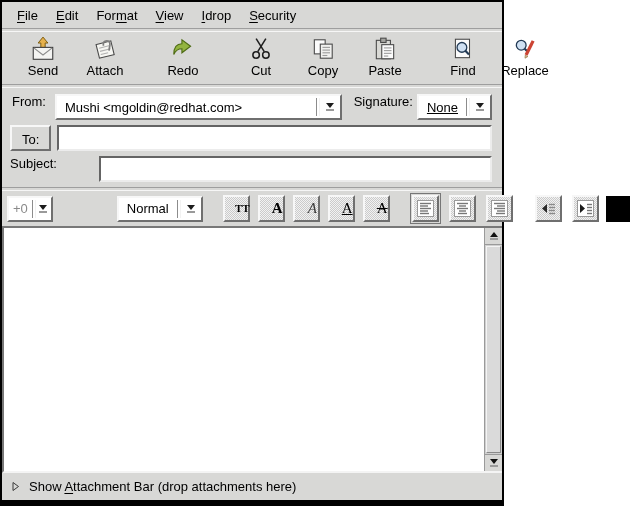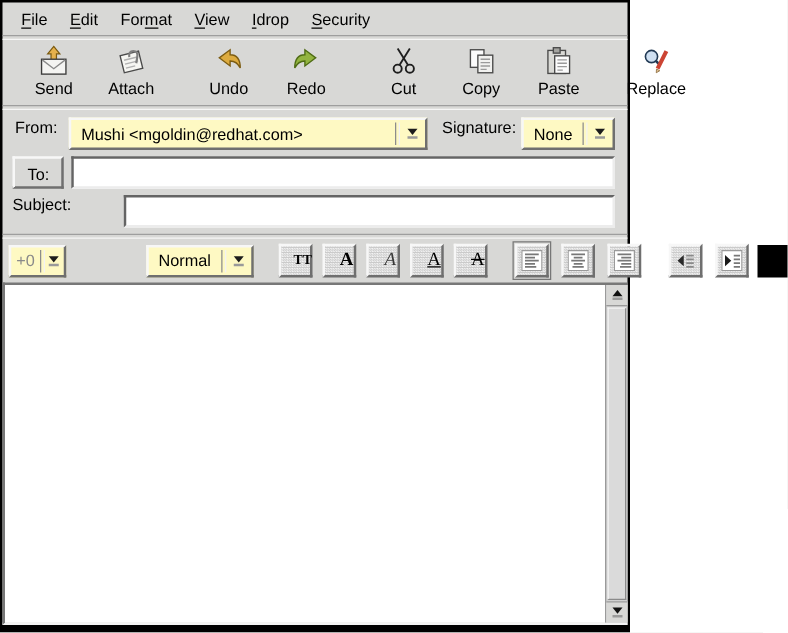--- a/index.html
+++ b/index.html
@@ -19,21 +19,21 @@
   .grip{width:9px;margin:3px 6px 3px 1px;
     background:repeating-linear-gradient(135deg,#f8f8f8 0 1px,#a8a8a8 1px 2px,#d8d8d6 2px 6px);}
   .tbtn{display:flex;flex-direction:column;align-items:center;justify-content:center;
         min-width:50px;padding:1px 6px;gap:1px;}
   .ticon{height:26px;display:flex;align-items:center;justify-content:center;}
   .tlabel{font-size:13px;line-height:15px;}
   .tsep{width:2px;border-left:1px solid #9e9e9e;border-right:1px solid #f5f5f5;margin:5px 7px;}
   
   .header-row{display:flex;align-items:flex-start;padding:3px 10px;flex:none;}
   .hlabel{white-space:nowrap;}
-  .combo{height:26px;box-sizing:border-box;background:#fef9c3;
+  .combo{height:26px;box-sizing:border-box;background:#ffffff;
     border:2px solid;border-color:#f7f7f7 #6f6f6f #6f6f6f #f7f7f7;
     display:flex;align-items:center;}
   .combo-text{flex:1;padding:0 8px;white-space:nowrap;overflow:hidden;}
   .combo-divider{width:2px;align-self:stretch;border-left:1px solid #8c8c8c;border-right:1px solid #f2f2f2;margin:2px 0;}
   .combo-arrow-area{width:20px;display:flex;flex-direction:column;align-items:center;justify-content:center;gap:1px;}
   .arrow-down{width:0;height:0;border-left:4px solid transparent;border-right:4px solid transparent;border-top:5px solid #1c1c1c;}
   .arrow-shadow{width:8px;height:2px;background:#9a9a9a;}
   .push-button{height:26px;box-sizing:border-box;padding:2px 10px 0 10px;background:#d8d8d6;
     border:2px solid;border-color:#f7f7f7 #6f6f6f #6f6f6f #f7f7f7;margin-right:6px;
     display:flex;align-items:center;}
@@ -110,28 +110,20 @@
             <line x1="7" y1="16" x2="14" y2="16" stroke="#b0b0b0" stroke-width="1"></line>
           </g>
           <path d="M10.5 9 q-0.5 -4.5 3 -4.5 q3.5 0 3 4 l-0.8 5" fill="none" stroke="#7e7e7e" stroke-width="1.6"></path>
         </svg>
       </span>
       <span class="tlabel">Attach</span>
     </div>
 
     <div class="tsep"></div>
 
-    <div class="tbtn">
-      <span class="ticon">
-        <svg width="26" height="26" viewBox="0 0 24 24">
-          <path d="M5 9.5 L13 3.5 L13 7.2 C18 7.2 20.5 11 20.5 17 C18.5 12.8 16 11.8 13 11.8 L13 15.5 Z" fill="#ddab3f" stroke="#7c5c12" stroke-width="1"></path>
-        </svg>
-      </span>
-      <span class="tlabel">Undo</span>
-    </div>
 
     <div class="tbtn">
       <span class="ticon">
         <svg width="26" height="26" viewBox="0 0 24 24">
           <path d="M19 9.5 L11 3.5 L11 7.2 C6 7.2 3.5 11 3.5 17 C5.5 12.8 8 11.8 11 11.8 L11 15.5 Z" fill="#93b440" stroke="#4e6b14" stroke-width="1"></path>
         </svg>
       </span>
       <span class="tlabel">Redo</span>
     </div>
 
@@ -173,20 +165,30 @@
           <line x1="11" y1="13.5" x2="18" y2="13.5" stroke="#9a9a9a" stroke-width="1"></line>
           <line x1="11" y1="16" x2="18" y2="16" stroke="#9a9a9a" stroke-width="1"></line>
           <line x1="11" y1="18.5" x2="15" y2="18.5" stroke="#9a9a9a" stroke-width="1"></line>
         </svg>
       </span>
       <span class="tlabel">Paste</span>
     </div>
 
     <div class="tsep"></div>
 
+    <div class="tbtn">
+      <span class="ticon">
+        <svg width="26" height="26" viewBox="0 0 24 24">
+          <rect x="5" y="3" width="13" height="17" fill="#fbfbfb" stroke="#4a4a4a" stroke-width="1"></rect>
+          <circle cx="11" cy="10.5" r="4.5" fill="#cfe0f2" stroke="#223a55" stroke-width="1.2"></circle>
+          <line x1="14.2" y1="13.7" x2="17.5" y2="17" stroke="#223a55" stroke-width="2"></line>
+        </svg>
+      </span>
+      <span class="tlabel">Find</span>
+    </div>
 
     <div class="tbtn">
       <span class="ticon">
         <svg width="26" height="26" viewBox="0 0 24 24">
           <circle cx="8.5" cy="8.5" r="4.5" fill="#cfe0f2" stroke="#223a55" stroke-width="1.2"></circle>
           <line x1="11.7" y1="11.7" x2="14.5" y2="14.5" stroke="#223a55" stroke-width="2"></line>
           <line x1="19.5" y1="4.5" x2="13" y2="17.5" stroke="#cc4433" stroke-width="3"></line>
           <polygon points="12.2,17.8 14.6,19 12,20.5" fill="#e8c89a" stroke="#8a6a3a" stroke-width="0.6"></polygon>
         </svg>
       </span>
@@ -202,21 +204,21 @@
     <span class="hlabel" style="width:48px;">From:</span>
     <div class="combo" style="width:320px;">
       <span class="combo-text">Mushi &lt;mgoldin@redhat.com&gt;</span>
       <span class="combo-divider"></span>
       <span class="combo-arrow-area">
         <span class="arrow-down"></span>
         <span class="arrow-shadow"></span>
       </span>
     </div>
     <span class="hlabel" style="margin-left:12px;margin-right:4px;">Signature:</span>
-    <div class="combo" style="flex:1;">
+    <div class="combo" style="flex:1;text-decoration:underline;">
       <span class="combo-text">None</span>
       <span class="combo-divider"></span>
       <span class="combo-arrow-area">
         <span class="arrow-down"></span>
         <span class="arrow-shadow"></span>
       </span>
     </div>
   </div>
 
   <div class="header-row" style="padding:2px 10px 2px 8px;">
@@ -362,14 +364,22 @@
         <span class="arrow-shadow" style="width:8px;"></span>
       </div>
       <div class="scroll-thumb"></div>
       <div class="scroll-btn scroll-down">
         <span class="tri-down"></span>
         <span class="arrow-shadow" style="width:8px;"></span>
       </div>
     </div>
   </div>
 
+  <div class="attachment-bar">
+    <span>
+      <svg width="8" height="11" viewBox="0 0 8 11">
+          <polygon points="1,1.5 6.5,5.5 1,9.5" fill="#d8d8d6" stroke="#3a3a3a" stroke-width="1"></polygon>
+        </svg>
+    </span>
+    <span><span>Show </span><span class="mn">A</span><span>ttachment Bar (drop attachments here)</span></span>
+  </div>
 
 </div>
 
 </body></html>

